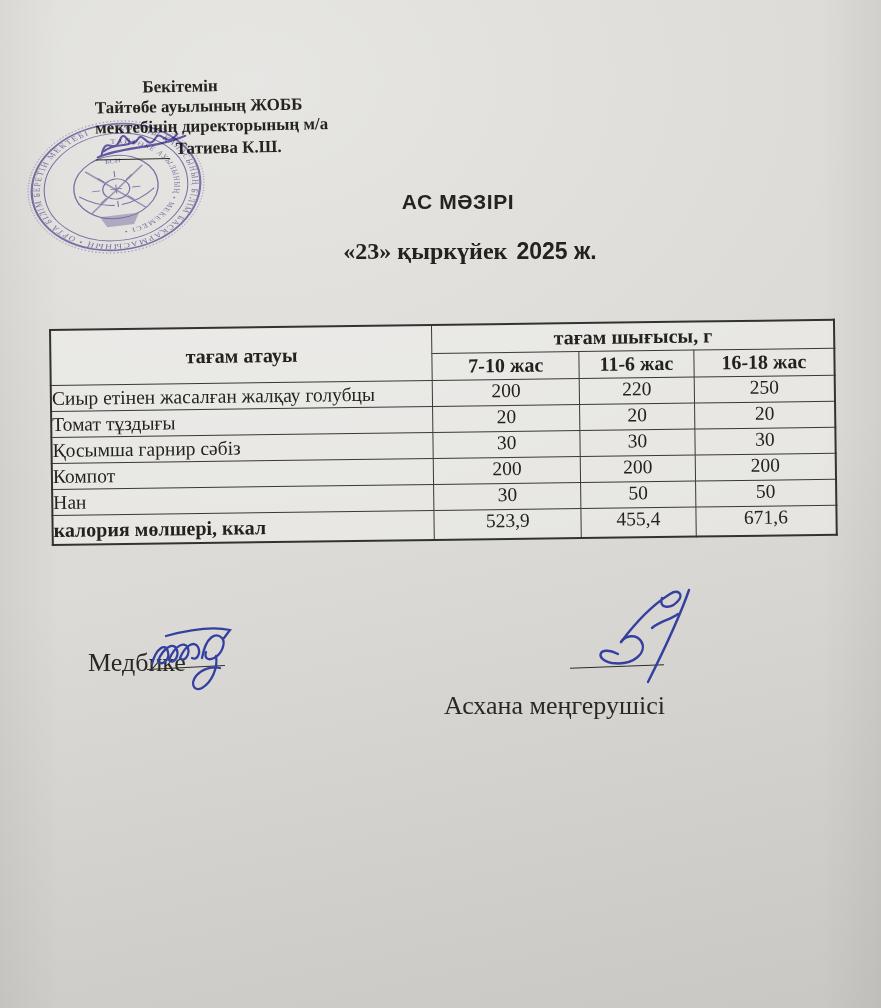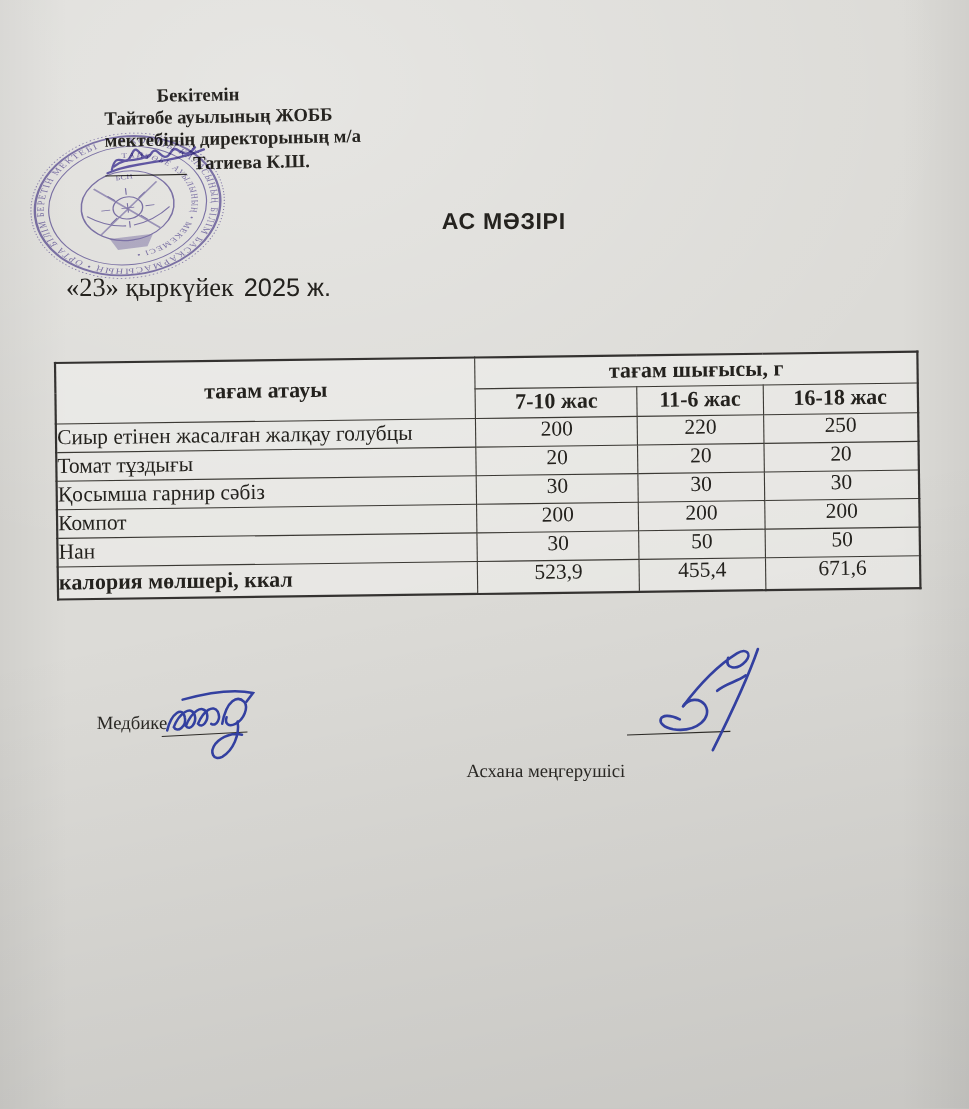--- a/index.html
+++ b/index.html
@@ -31,22 +31,22 @@
     transform:rotate(-7deg);
   }
   .stamp svg{width:100%;height:100%;}
   
   .doc-title{
     position:absolute;left:33px;top:190px;width:850px;text-align:center;
     font-family:"Liberation Sans", sans-serif;font-weight:bold;font-size:21px;
     letter-spacing:.6px;color:#25231f;
   }
   .doc-date{
-    position:absolute;left:60px;top:248px;width:820px;text-align:left;
-    font-weight:normal;font-size:24px;color:#24221e;
+    position:absolute;left:60px;top:238px;width:820px;text-align:center;
+    font-weight:bold;font-size:24px;color:#24221e;
   }
   .doc-date .yr{font-family:"Liberation Sans", sans-serif;font-size:23px;margin-left:9px;}
   
   table.menu{
     position:absolute;left:49px;top:329px;width:786px;
     border-collapse:collapse;transform:rotate(-0.75deg);transform-origin:left top;
     font-size:19.5px;color:#24221e;
   }
   table.menu td{
     border:1.5px solid #3b3934;
@@ -55,23 +55,23 @@
   }
   table.menu{border:2.2px solid #343230;}
   td.hname{height:54px;text-align:center;font-weight:bold;font-size:20px;}
   td.hout{height:26px;text-align:center;font-weight:bold;font-size:20px;}
   td.hage{height:26px;text-align:center;font-weight:bold;font-size:20px;}
   td.name{height:25px;vertical-align:middle;padding-left:7px;line-height:22px;}
   td.num{height:25px;vertical-align:top;text-align:center;line-height:22px;}
   tr.total td.name{font-weight:bold;font-size:20px;height:28px;}
   tr.total td.num{height:28px;}
   
-  .sig-label{position:absolute;font-size:17px;color:#2a2824;}
+  .sig-label{position:absolute;font-size:26px;color:#2a2824;}
   .nurse-label{left:88px;top:648px;}
-  .canteen-label{left:424px;top:647px;margin-top:44px;}
+  .canteen-label{left:444px;top:647px;margin-top:44px;}
   .sig-underline{position:absolute;border-top:1.9px solid #2e2c28;}
   .nurse-underline{left:147px;top:667px;width:78px;transform:rotate(-3deg);}
   .canteen-underline{left:570px;top:666px;width:94px;transform:rotate(-2deg);}
   .ink{position:absolute;pointer-events:none;}
   .nurse-ink{left:146px;top:606px;}
   .canteen-ink{left:558px;top:586px;}
 </style>
 </head>
 <body>
 

